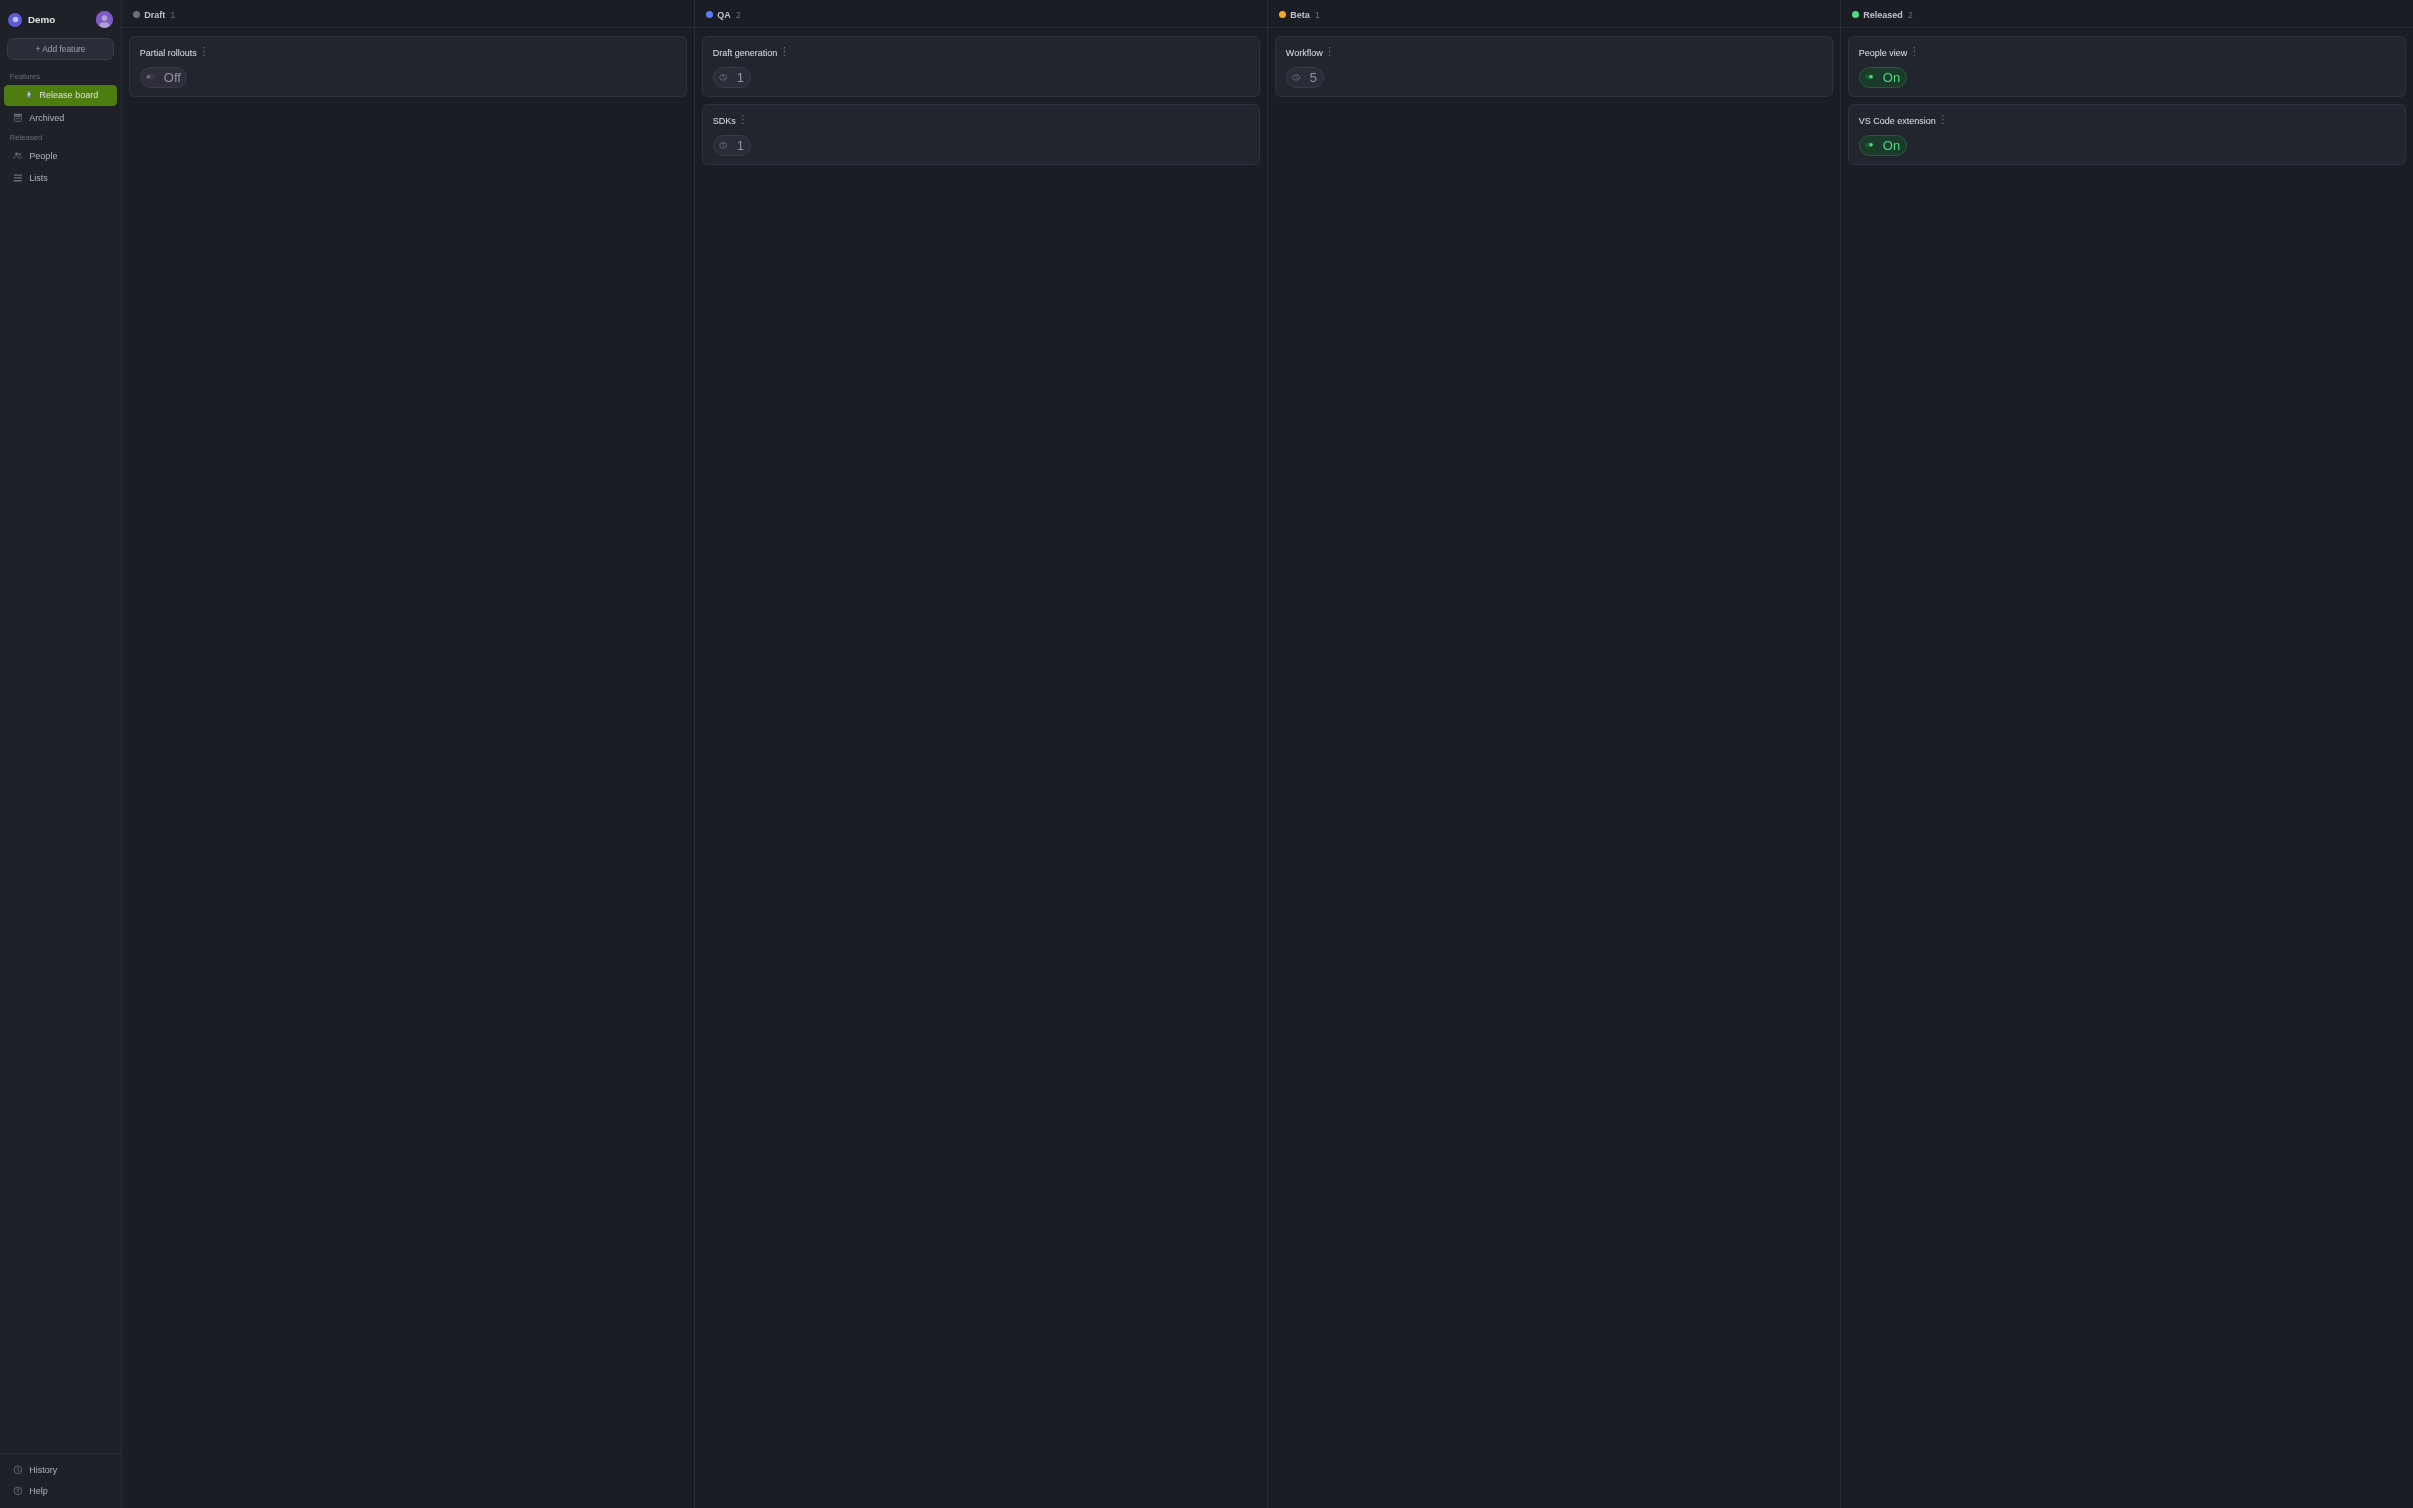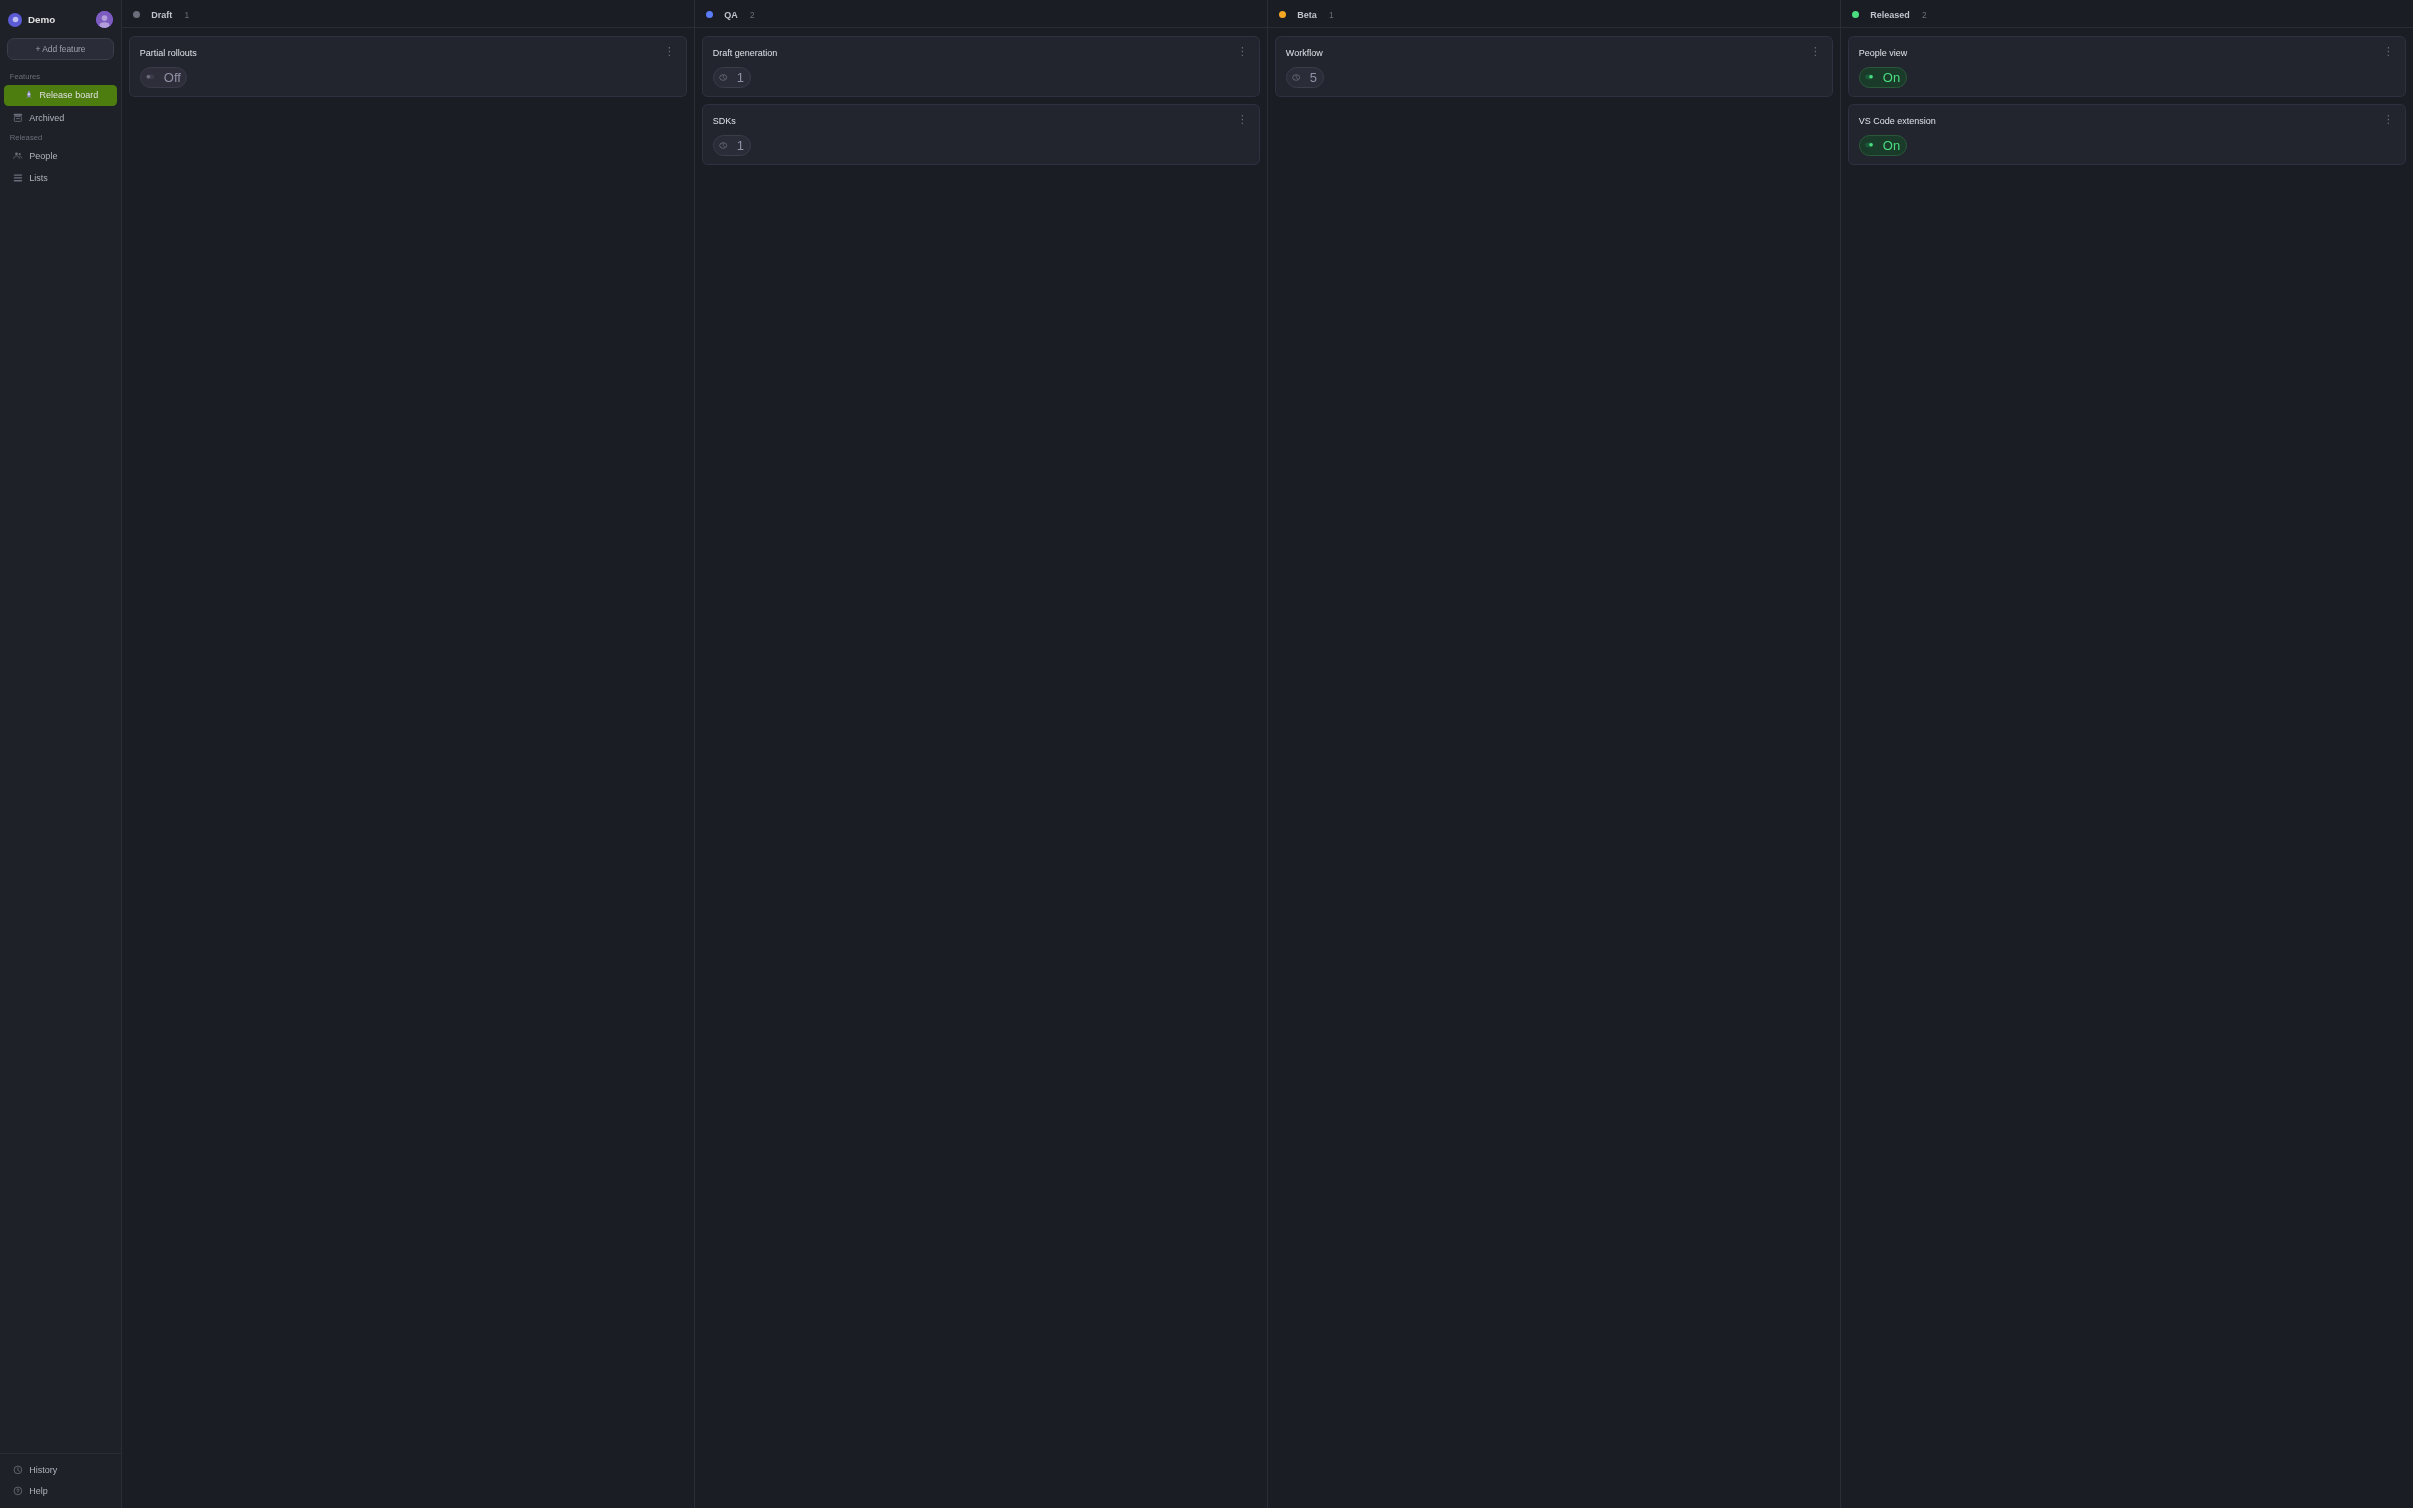--- a/index.html
+++ b/index.html
@@ -125,21 +125,21 @@
       min-width: 154px;
       display: flex;
       flex-direction: column;
       border-right: 0.7px solid #2a2d35;
     }
     .column:last-child { border-right: none; }
 
     .column-header {
       display: flex;
       align-items: center;
-      gap: 11px;
+      gap: 4px;
       padding: 9.8px 11.2px 7px;
       font-size: 9px;
       font-weight: 600;
       color: #c0c3ce;
       border-bottom: 0.7px solid #2a2d35;
     }
     .column-dot {
       width: 7px;
       height: 7px;
       border-radius: 50%;
@@ -165,21 +165,20 @@
       background: #22252e;
       border: 0.7px solid #2e3140;
       border-radius: 5.6px;
       padding: 9.8px 9.8px 8.4px;
       cursor: pointer;
     }
 
     .card-header {
       display: flex;
       align-items: flex-start;
-      justify-content: space-between;
       margin-bottom: 7px;
     }
     .card-title {
       font-size: 9px;
       font-weight: 500;
       color: #e0e0e8;
       line-height: 1.4;
     }
     .card-menu {
       color: #6b6e7a;

